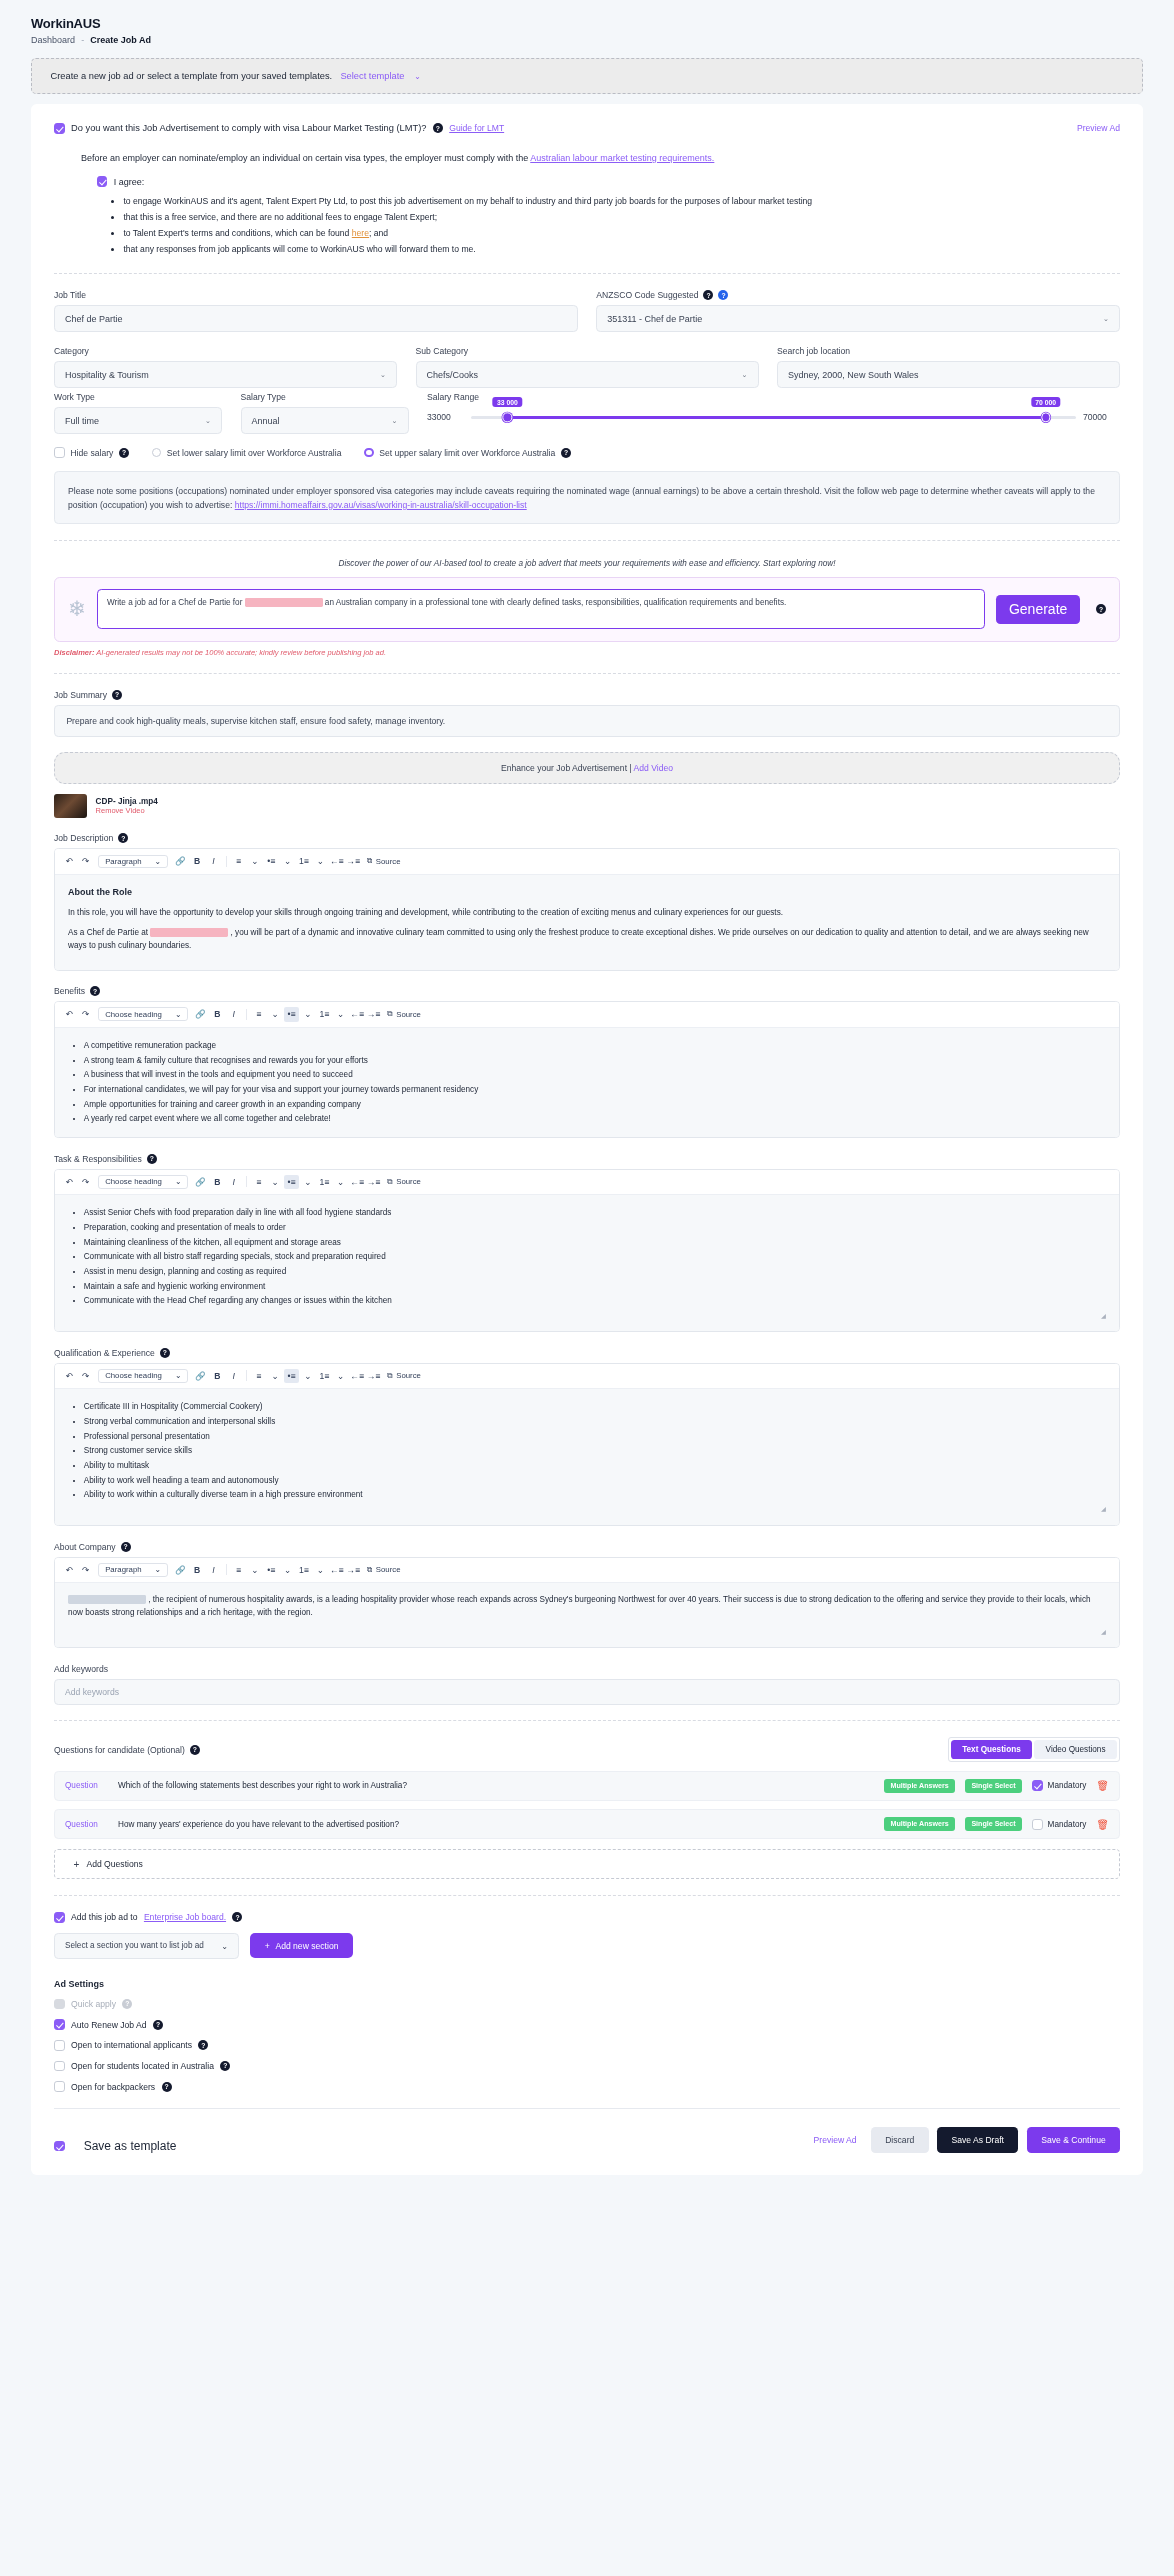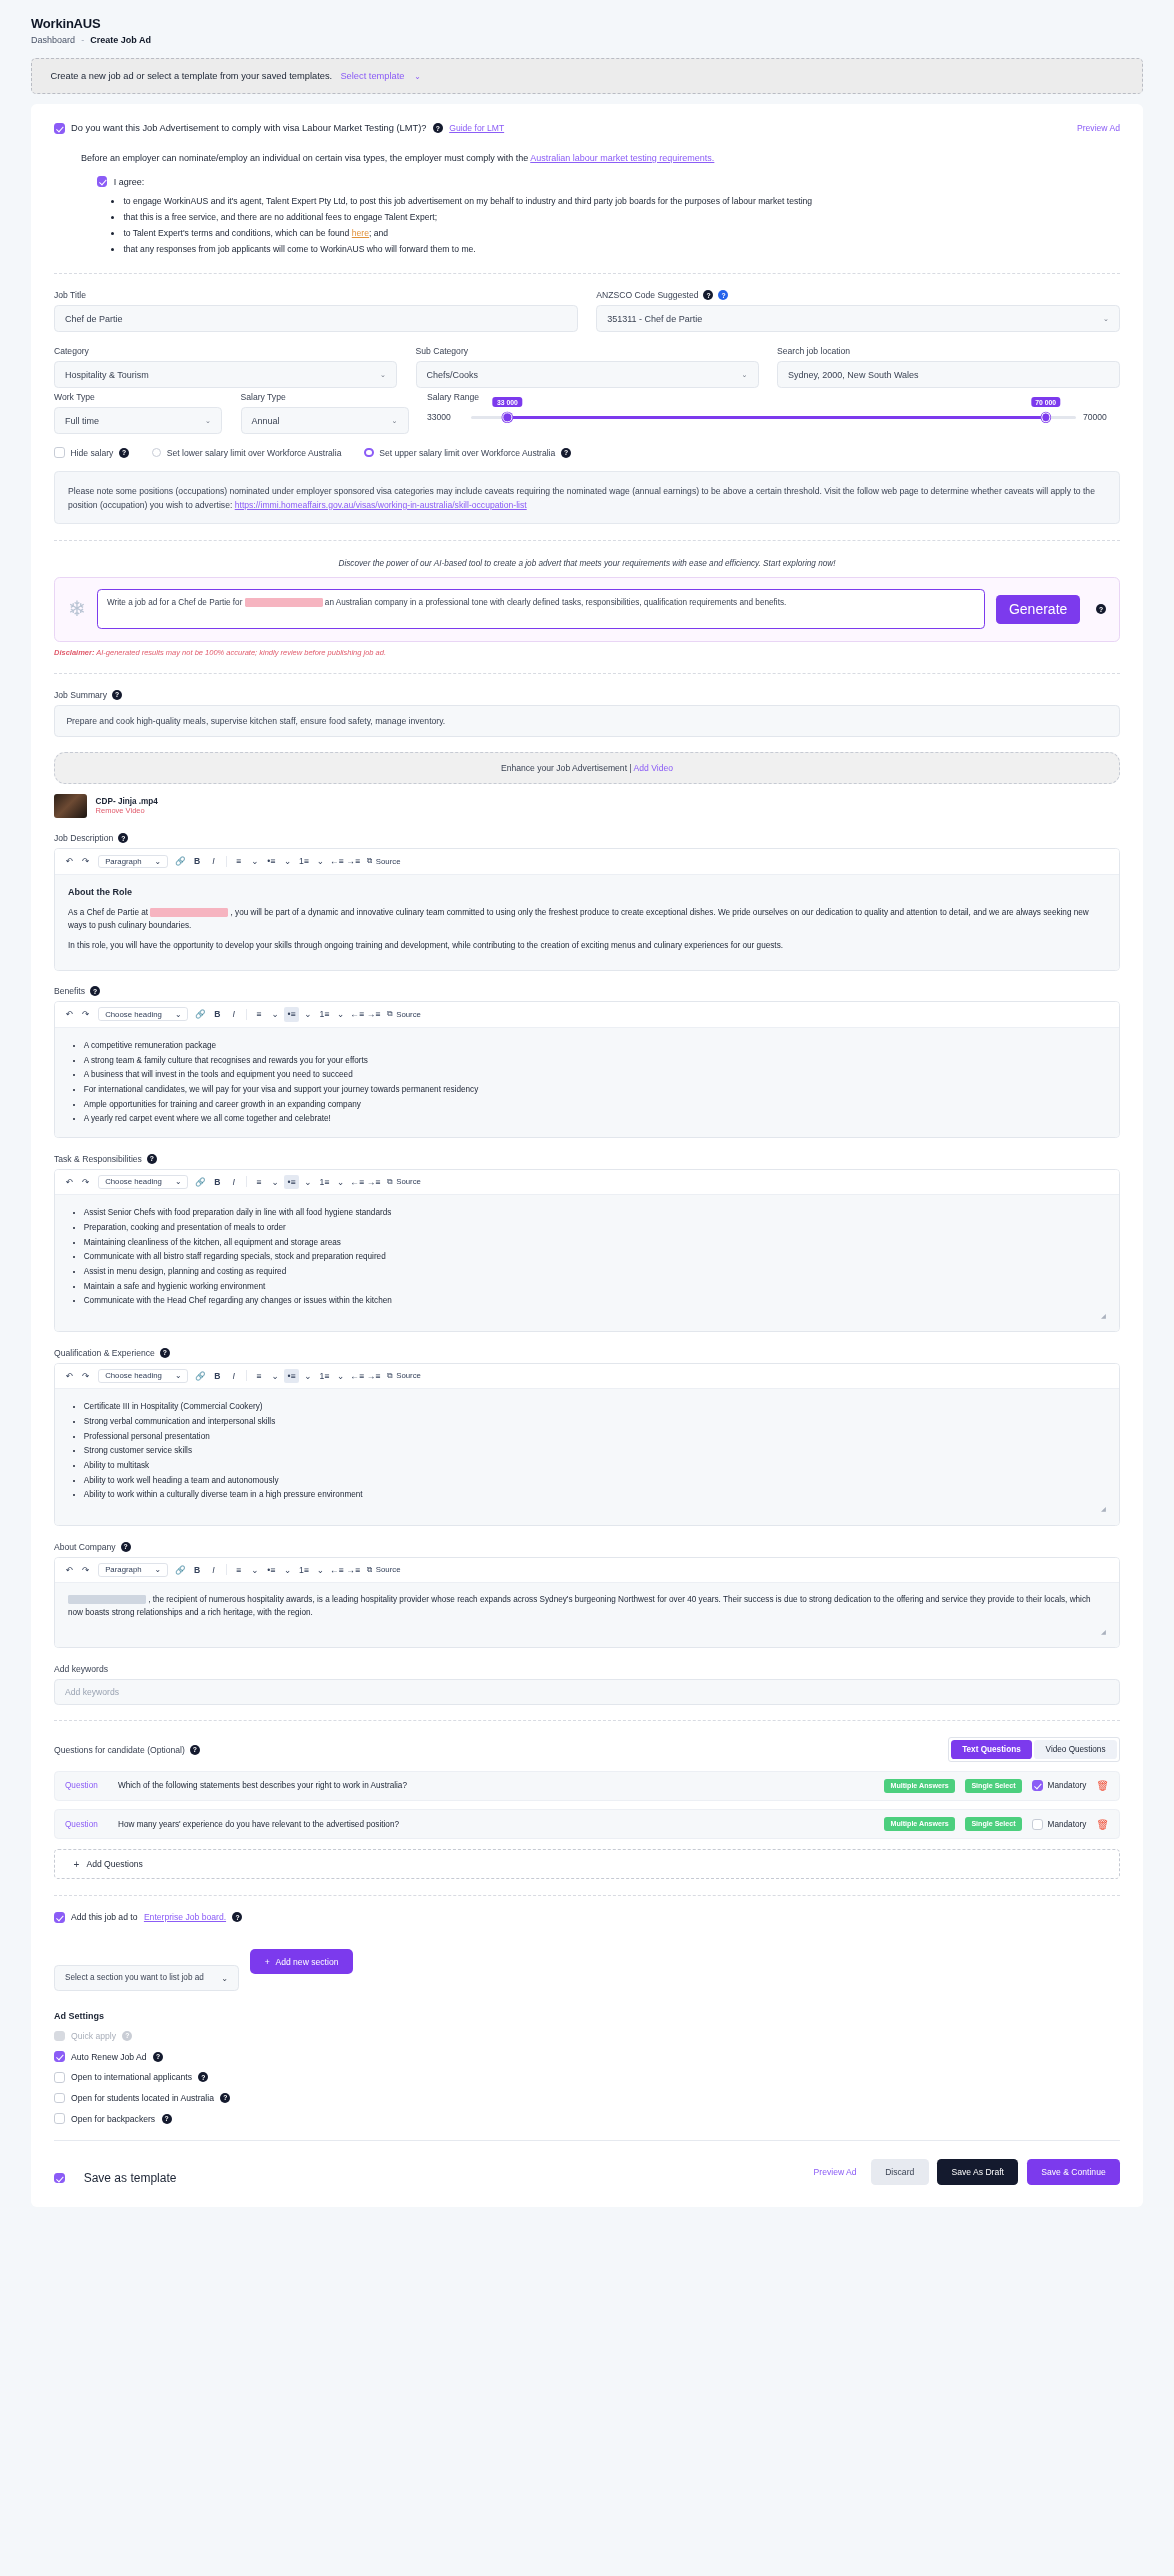--- a/index.html
+++ b/index.html
@@ -216,21 +216,21 @@
   }
   .addq .plus { font-size:10px; color:#3b4354; }
 
   
   .ent-row { display:flex; align-items:center; gap:6.4px; font-size:8.6px; margin-top:2.9px; }
   .ent-row a { color:#8b5cf6; text-decoration:underline; }
   .ent-ctrls { display:flex; align-items:center; gap:11.4px; margin-top:10px; }
   .ent-select {
     width:185px; height:26px; border:0.7px solid #e2e6ec; border-radius:4.3px; background:#f6f8fa;
     display:flex; align-items:center; justify-content:space-between; padding:0 10px;
-    font-size:8.2px; color:#3b4354;margin-top:32px;
+    font-size:8.2px; color:#3b4354;
   }
   .ent-add {
     background:#7c3aed; color:#fff; border:none; border-radius:5px; padding:7.1px 14.3px;
     font-size:8.6px; cursor:pointer; display:flex; align-items:center; gap:5.7px;
   }
 
   
   .as-title { font-size:9px; font-weight:bold; margin:20px 0 10px 0; }
   .as-row { display:flex; align-items:center; gap:6.4px; margin-bottom:10px; font-size:8.6px; }
   .as-row.dim { color:#a9afba; }
@@ -452,26 +452,26 @@
         <span class="ic">⌄</span>
         <span class="ic">←≡</span>
         <span class="ic">→≡</span>
         <span class="src">
             <span>⧉</span>
             <span>Source</span>
           </span>
       </div>
       <div class="ebody">
         <h4>About the Role</h4>
+        <p>In this role, you will have the opportunity to develop your skills through ongoing training and development, while contributing to the creation of exciting menus and culinary experiences for our guests.</p>
         <p>
           <span>As a Chef de Partie at</span>
           <span class="redact">Company Hospitality</span>
           <span>, you will be part of a dynamic and innovative culinary team committed to using only the freshest produce to create exceptional dishes. We pride ourselves on our dedication to quality and attention to detail, and we are always seeking new ways to push culinary boundaries.</span>
         </p>
-        <p>In this role, you will have the opportunity to develop your skills through ongoing training and development, while contributing to the creation of exciting menus and culinary experiences for our guests.</p>
       </div>
     </div>
 
     <div class="editor-label">
       <span>Benefits</span>
       <span class="qmark">?</span>
     </div>
     <div class="editor">
       <div class="etool">
         <span class="ic">↶</span>

